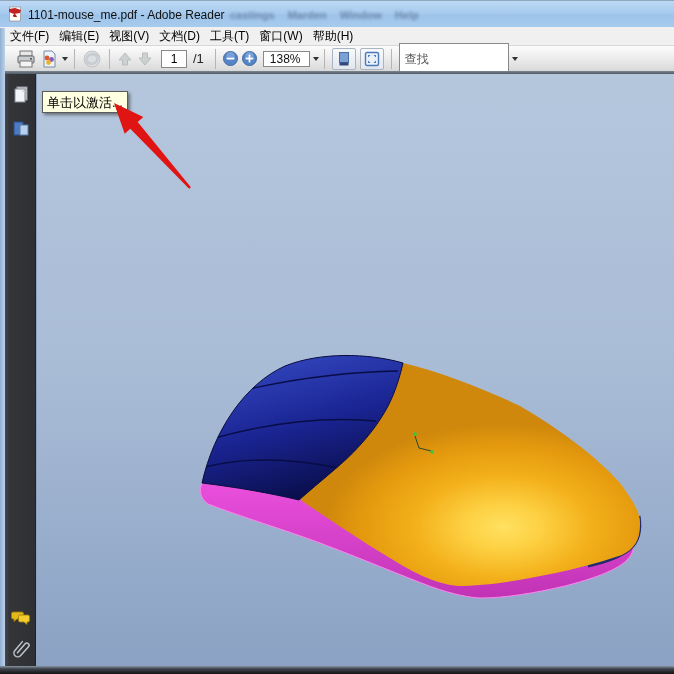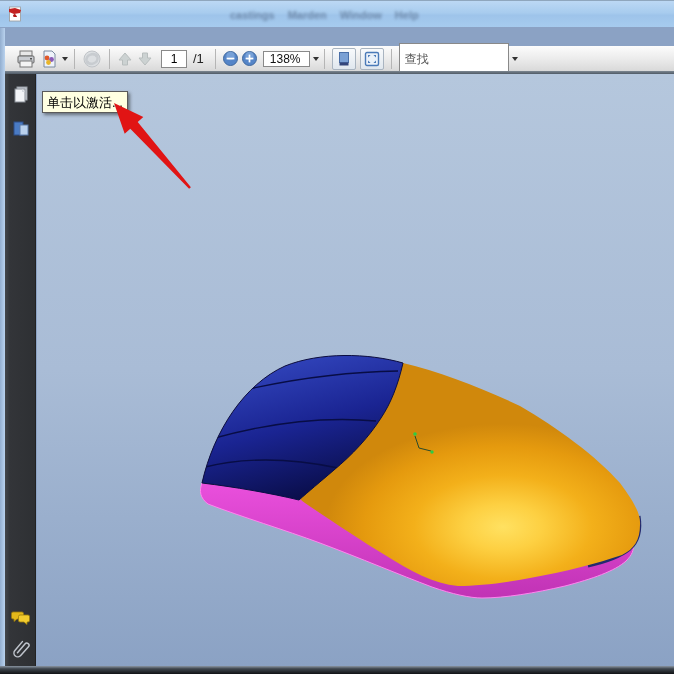--- a/index.html
+++ b/index.html
@@ -61,28 +61,38 @@
 <body>
 
 <div class="window">
 
   <div class="titlebar">
     <svg class="pdf-icon" viewBox="0 0 16 16">
       <rect x="2.5" y="1" width="11" height="14" fill="#fff" stroke="#999" stroke-width="0.8"></rect>
       <path d="M2,3 L8,2 L14,4 L13,7 L7,8 L2,6 Z" fill="#c32222"></path>
       <path d="M6,9.5 q1.8,-2.8 3,-0.3 q2.2,2 -0.5,1.8 q-2.8,0.3 -2.5,-1.5 z" fill="#b01818"></path>
     </svg>
+    <span class="title-text">1101-mouse_me.pdf - Adobe Reader</span>
     <div class="ghost-menu">
       <span>castings</span>
       <span>Marden</span>
       <span>Window</span>
       <span>Help</span>
     </div>
   </div>
 
+  <div class="menubar">
+    <span class="menu-item">文件(F)</span>
+    <span class="menu-item">编辑(E)</span>
+    <span class="menu-item">视图(V)</span>
+    <span class="menu-item">文档(D)</span>
+    <span class="menu-item">工具(T)</span>
+    <span class="menu-item">窗口(W)</span>
+    <span class="menu-item">帮助(H)</span>
+  </div>
 
   <div class="toolbar">
     <div class="tb-btn">
       <svg width="22" height="20" viewBox="0 0 22 20">
         <rect x="5" y="2" width="12" height="5" fill="#e8e8e8" stroke="#777" stroke-width="1"></rect>
         <rect x="3" y="7" width="16" height="7" rx="1" fill="#c9ccd1" stroke="#666" stroke-width="1"></rect>
         <rect x="5" y="12" width="12" height="6" fill="#f4f4f4" stroke="#777" stroke-width="1"></rect>
         <rect x="15" y="9" width="2" height="1.5" fill="#555"></rect>
       </svg>
     </div>

